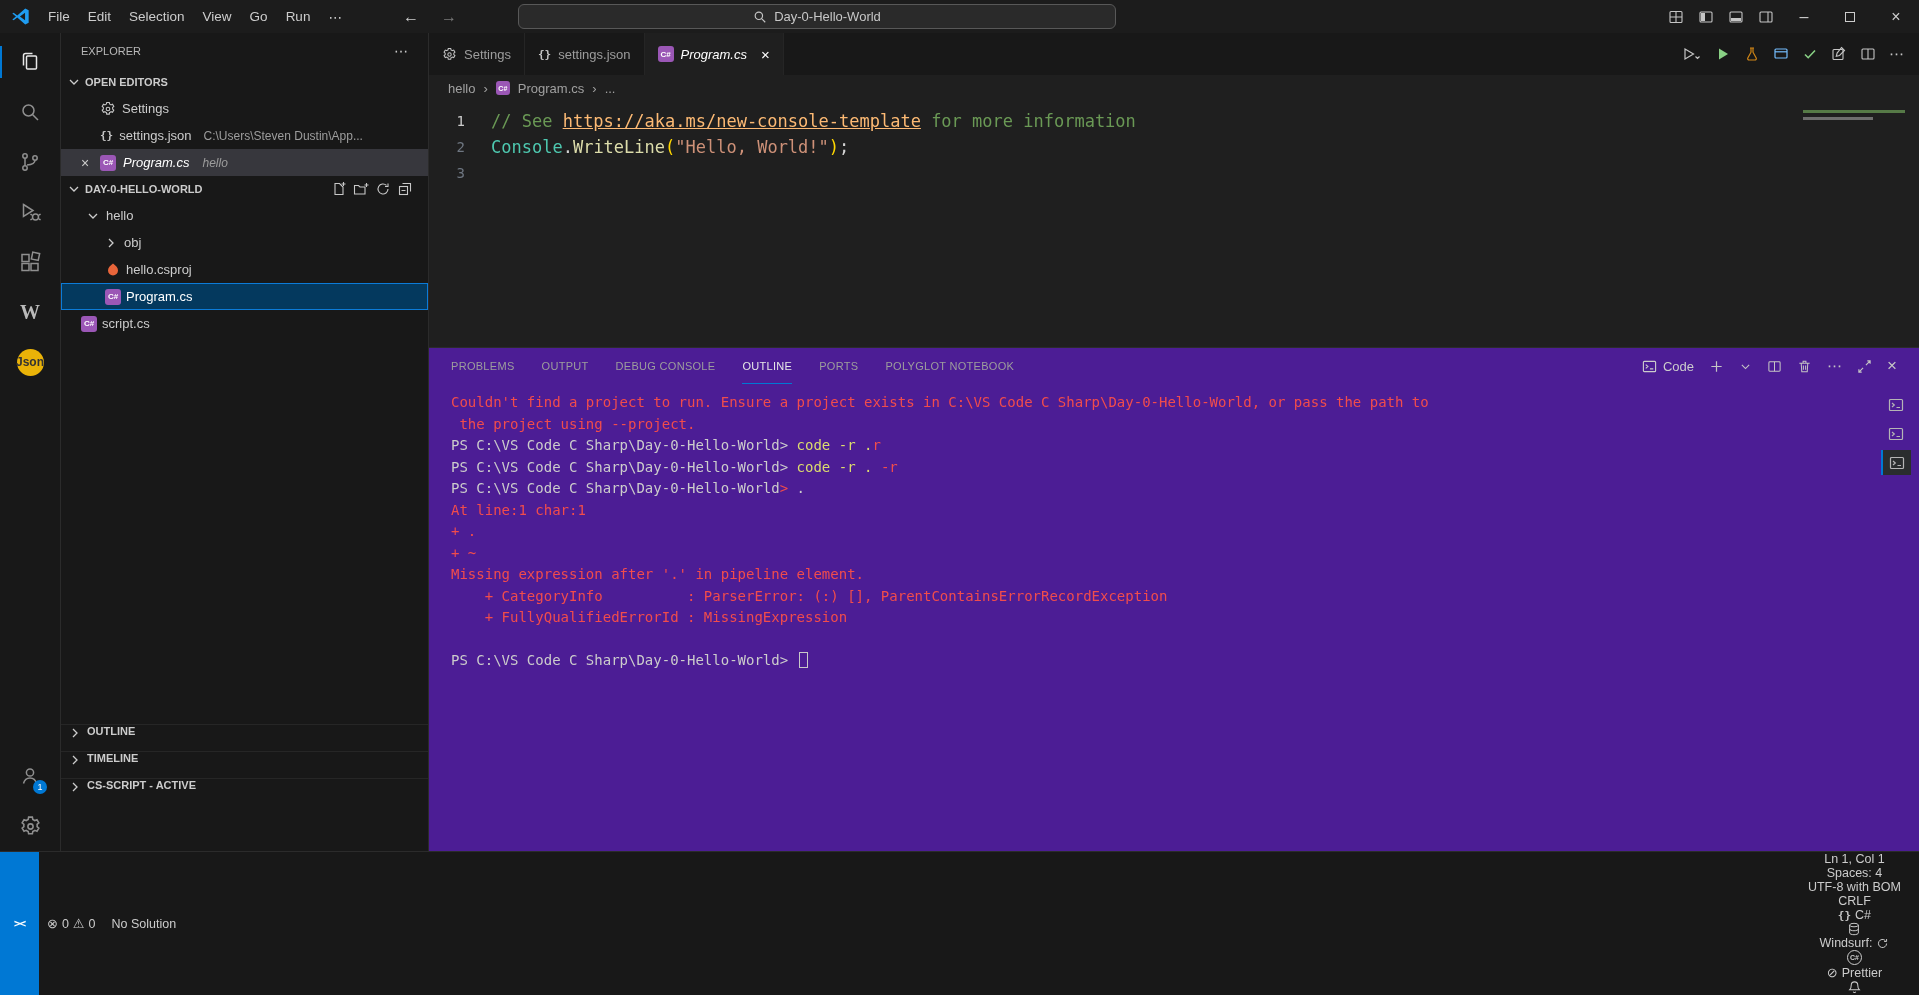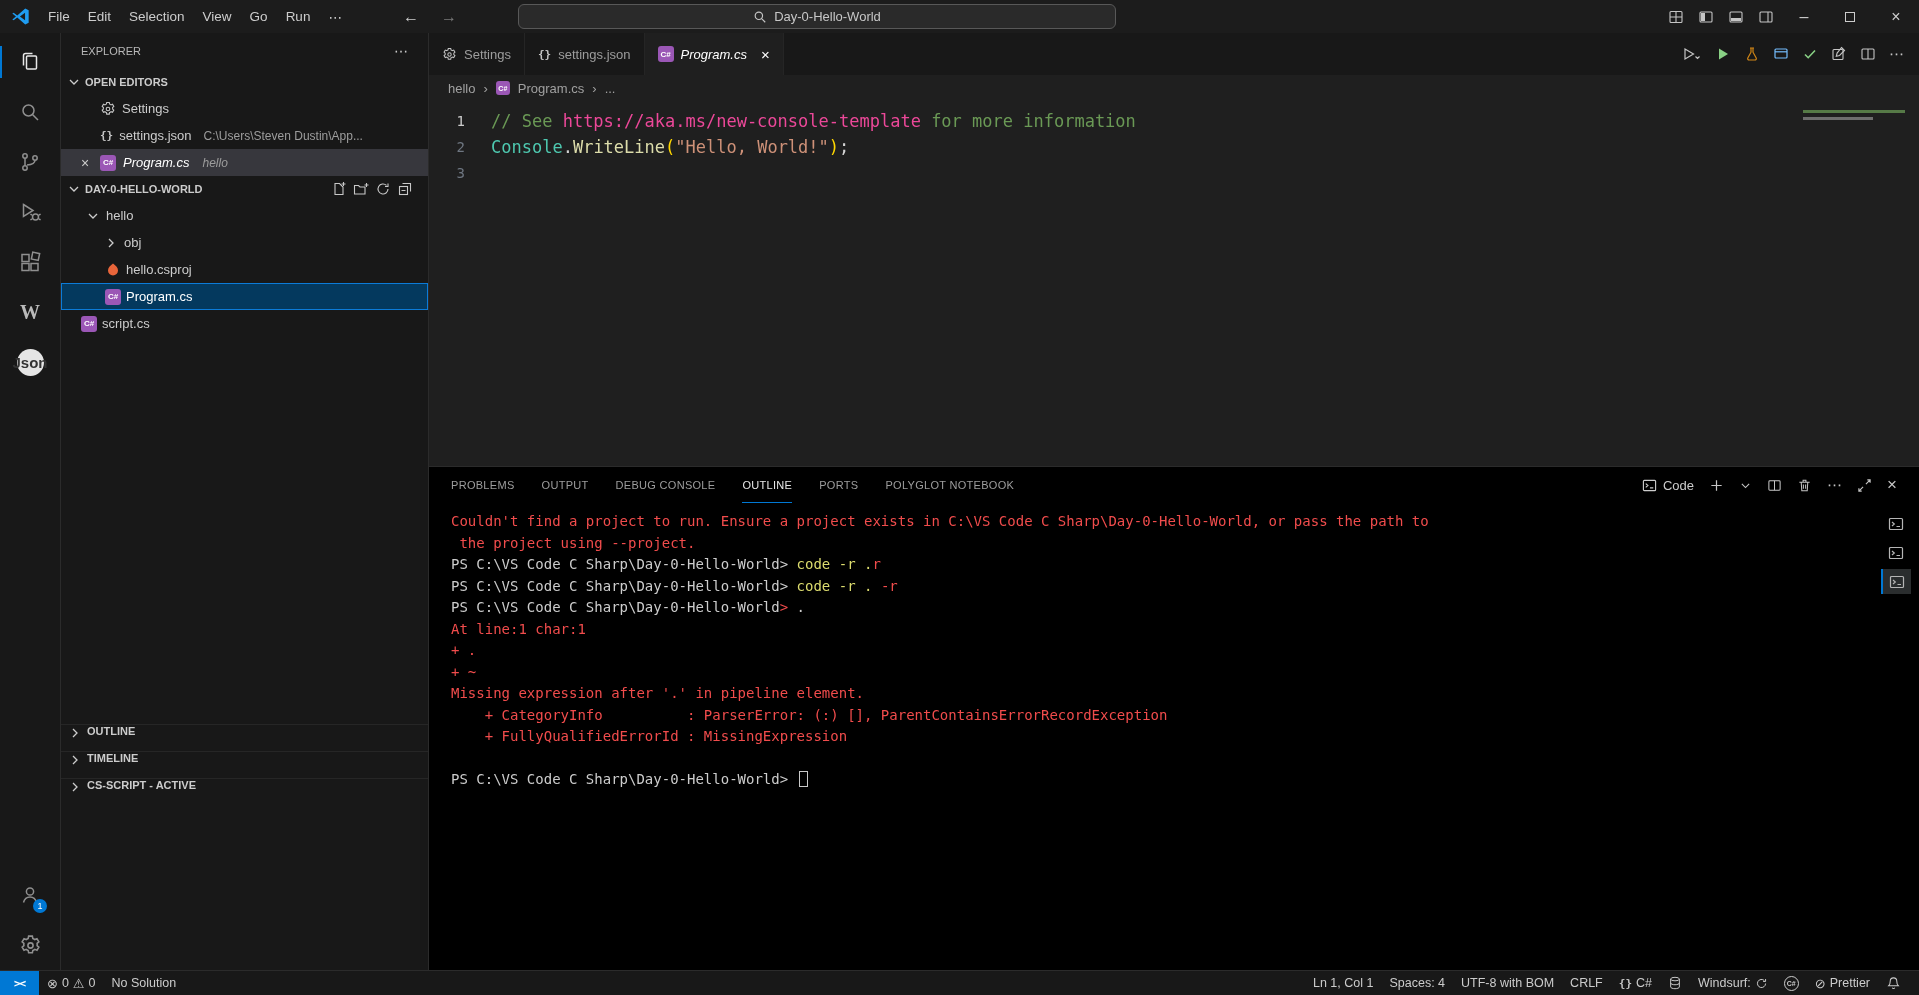--- a/index.html
+++ b/index.html
@@ -22,21 +22,21 @@
 
   
   .main{flex:1;display:flex;min-height:0;}
 
   
   .activitybar{flex:0 0 60px;background:#181818;border-right:1px solid #2b2b2b;display:flex;flex-direction:column;align-items:center;padding-top:4px;}
   .ab-icon{width:60px;height:50px;display:flex;align-items:center;justify-content:center;color:#8f8f8f;position:relative;}
   .ab-icon.active{color:#e7e7e7;}
   .ab-icon.active::before{content:'';position:absolute;left:0;top:9px;bottom:9px;width:2px;background:#0078d4;}
   .ab-spacer{flex:1;}
-  .json-circle{width:27px;height:27px;border-radius:50%;background:#e5e5e5;color:#333;font-size:15px;font-weight:700;display:flex;align-items:center;justify-content:center;text-align:right;}
+  .json-circle{width:27px;height:27px;border-radius:50%;background:#eab308;color:#333;font-size:12px;font-weight:700;display:flex;align-items:center;justify-content:center;text-align:right;}
   .w-letter{font-size:20px;font-weight:600;color:#b9b9b9;font-family:"Liberation Serif",serif;}
   .badge{position:absolute;right:13px;bottom:7px;min-width:14px;height:14px;border-radius:7px;background:#0078d4;color:#fff;font-size:9px;display:flex;align-items:center;justify-content:center;padding:0 3px;}
 
   
   .sidebar{flex:0 0 368px;background:#181818;border-right:1px solid #2b2b2b;display:flex;flex-direction:column;font-size:13px;min-height:0;}
   .sidebar-title{flex:0 0 36px;display:flex;align-items:center;padding:0 20px;font-size:11px;color:#b8b8b8;}
   .sidebar-title .more{margin-left:auto;font-size:14px;color:#cccccc;}
   .sec-head{flex:0 0 26px;display:flex;align-items:center;padding:0 5px;font-size:11px;font-weight:700;color:#cccccc;gap:3px;}
   .sec-head .actions{margin-left:auto;display:flex;gap:6px;padding-right:10px;color:#c8c8c8;}
   .row{flex:0 0 27px;display:flex;align-items:center;gap:6px;white-space:nowrap;overflow:hidden;}
@@ -64,32 +64,32 @@
   .tab .tclose{margin-left:7px;font-size:15px;}
   .editor-actions{margin-left:auto;display:flex;align-items:center;gap:13px;padding-right:15px;color:#c5c5c5;}
   .breadcrumb{flex:0 0 26px;display:flex;align-items:center;gap:8px;padding:0 19px;font-size:13px;color:#a0a0a0;}
   .breadcrumb .cs-icon{width:14px;height:14px;font-size:7px;}
   .code-area{flex:1;position:relative;padding-top:7px;font-family:"DejaVu Sans Mono","Liberation Mono",monospace;}
   .code-line{display:flex;height:26px;align-items:center;font-size:17px;}
   .line-num{flex:0 0 62px;text-align:right;padding-right:26px;color:#6e7681;font-size:14px;font-family:"DejaVu Sans Mono",monospace;}
   .line-num.active{color:#cccccc;}
   .line-content{white-space:pre;}
   .c-comment{color:#6a9955;}
-  .c-comment-link{color:#ec4899;}
+  .c-comment-link{color:#fdba74;text-decoration:underline;}
   .c-class{color:#4ec9b0;}
   .c-method{color:#dcdcaa;}
   .c-string{color:#ce9178;}
   .c-plain{color:#d4d4d4;}
   .c-bracket{color:#ffd700;}
   .minimap{position:absolute;top:9px;right:8px;width:108px;}
   .mm1{height:3px;width:102px;background:rgba(106,153,85,.75);margin-bottom:4px;}
   .mm2{height:3px;width:70px;background:rgba(190,190,190,.5);}
 
   
-  .panel{flex:0 0 504px;border-top:1px solid #2b2b2b;background:#000000;display:flex;flex-direction:column;min-height:0;}
+  .panel{flex:0 0 504px;border-top:1px solid #2b2b2b;background:#4c1d95;display:flex;flex-direction:column;min-height:0;}
   .panel-header{flex:0 0 36px;display:flex;align-items:center;padding:0 22px 0 22px;}
   .panel-tabs{display:flex;gap:27px;height:100%;}
   .panel-tab{display:flex;align-items:center;font-size:11px;letter-spacing:.3px;color:#9d9d9d;height:100%;border-bottom:1px solid transparent;}
   .panel-tab.active{color:#e7e7e7;border-bottom-color:#0078d4;}
   .panel-actions{margin-left:auto;display:flex;align-items:center;gap:15px;color:#c5c5c5;}
   .profile{display:flex;align-items:center;gap:6px;font-size:13px;color:#cccccc;}
   .panel-body{flex:1;display:flex;min-height:0;}
   .terminal-output{flex:1;padding:8px 0 0 22px;font-family:"DejaVu Sans Mono","Liberation Mono",monospace;font-size:14px;line-height:21.5px;overflow:hidden;}
   .term-line{white-space:pre;}
   .t-fg{color:#cccccc;}
@@ -97,21 +97,21 @@
   .t-yellow{color:#dcdc6e;}
   .term-cursor{display:inline-block;width:9px;height:16px;border:1px solid #c8c8c8;vertical-align:-3px;margin-left:2px;}
   .terminal-strip{flex:0 0 46px;display:flex;flex-direction:column;align-items:center;padding-top:8px;gap:4px;}
   .strip-item{width:30px;height:25px;display:flex;align-items:center;justify-content:center;color:#b5b5b5;}
   .strip-item.selected{background:#2a2d2e;border-left:2px solid #0078d4;}
 
   
   .statusbar{flex:0 0 25px;background:#181818;border-top:1px solid #2b2b2b;display:flex;align-items:center;font-size:12.5px;color:#cccccc;}
   .sb-remote{width:39px;height:100%;background:#0078d4;color:#fff;display:flex;align-items:center;justify-content:center;font-size:11px;font-weight:700;font-family:"DejaVu Sans Mono",monospace;letter-spacing:-1px;}
   .sb-item{display:flex;align-items:center;gap:4px;padding:0 8px;height:100%;}
-  .sb-right{margin-left:auto;display:flex;height:100%;align-items:center;padding-right:10px;}
+  .sb-right{margin-left:auto;display:flex;height:100%;align-items:center;padding-right:10px;flex-direction:column;}
   .sb-ico{font-size:13px;}
 </style>
 </head>
 <body>
 
 <div class="app">
 
   <div class="titlebar">
     <svg class="vscode-logo" viewBox="0 0 100 100">
         <path fill="#1f9cf0" fill-rule="evenodd" d="M75 8 L33 45 L14 30 L7 34 L26 50 L7 66 L14 70 L33 55 L75 92 L93 83 V17 Z M74 30 V70 L47 50 Z"></path>

